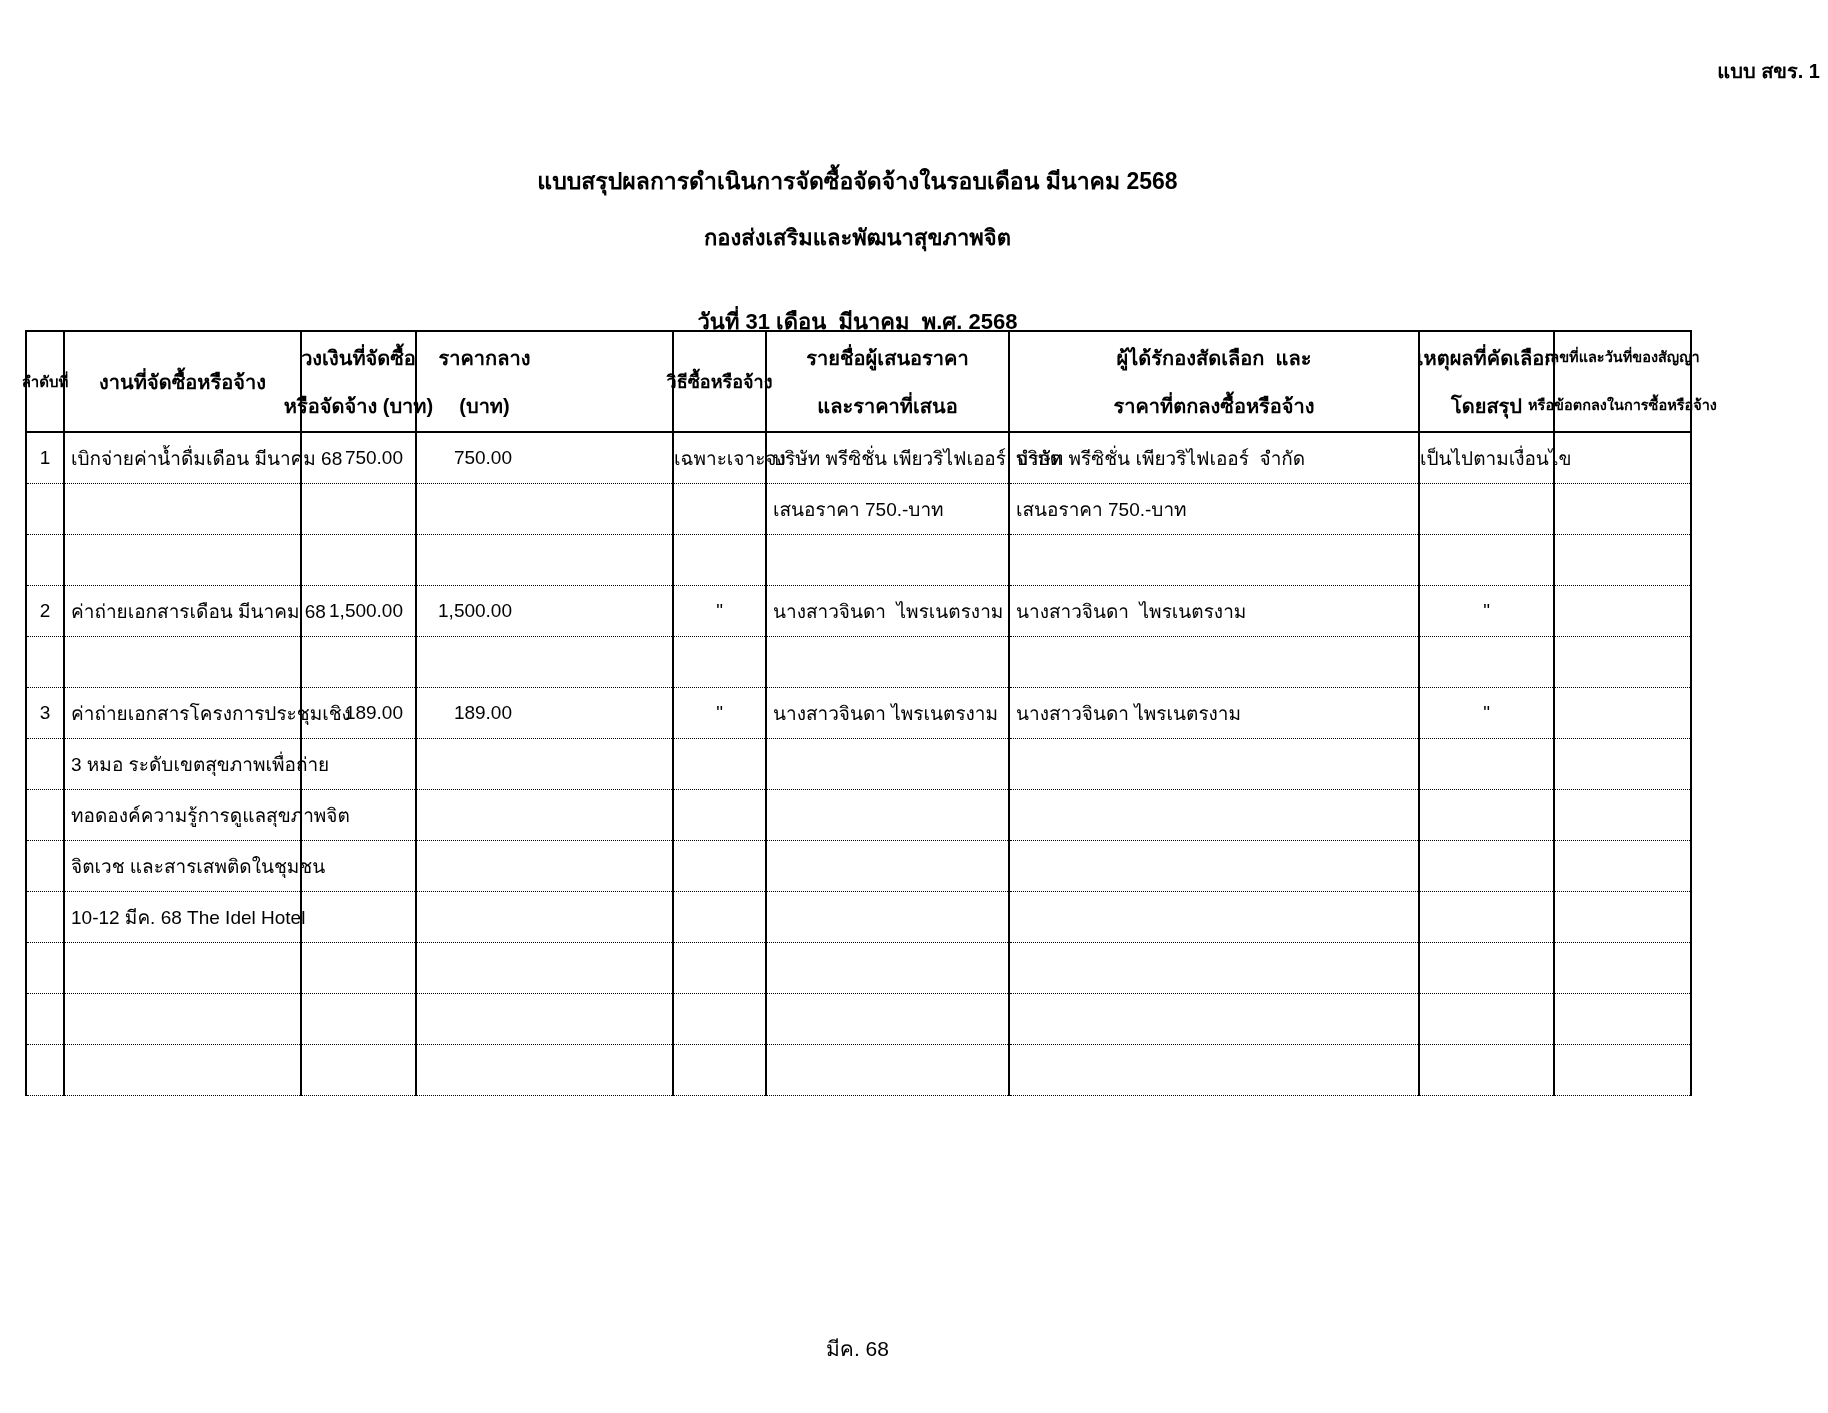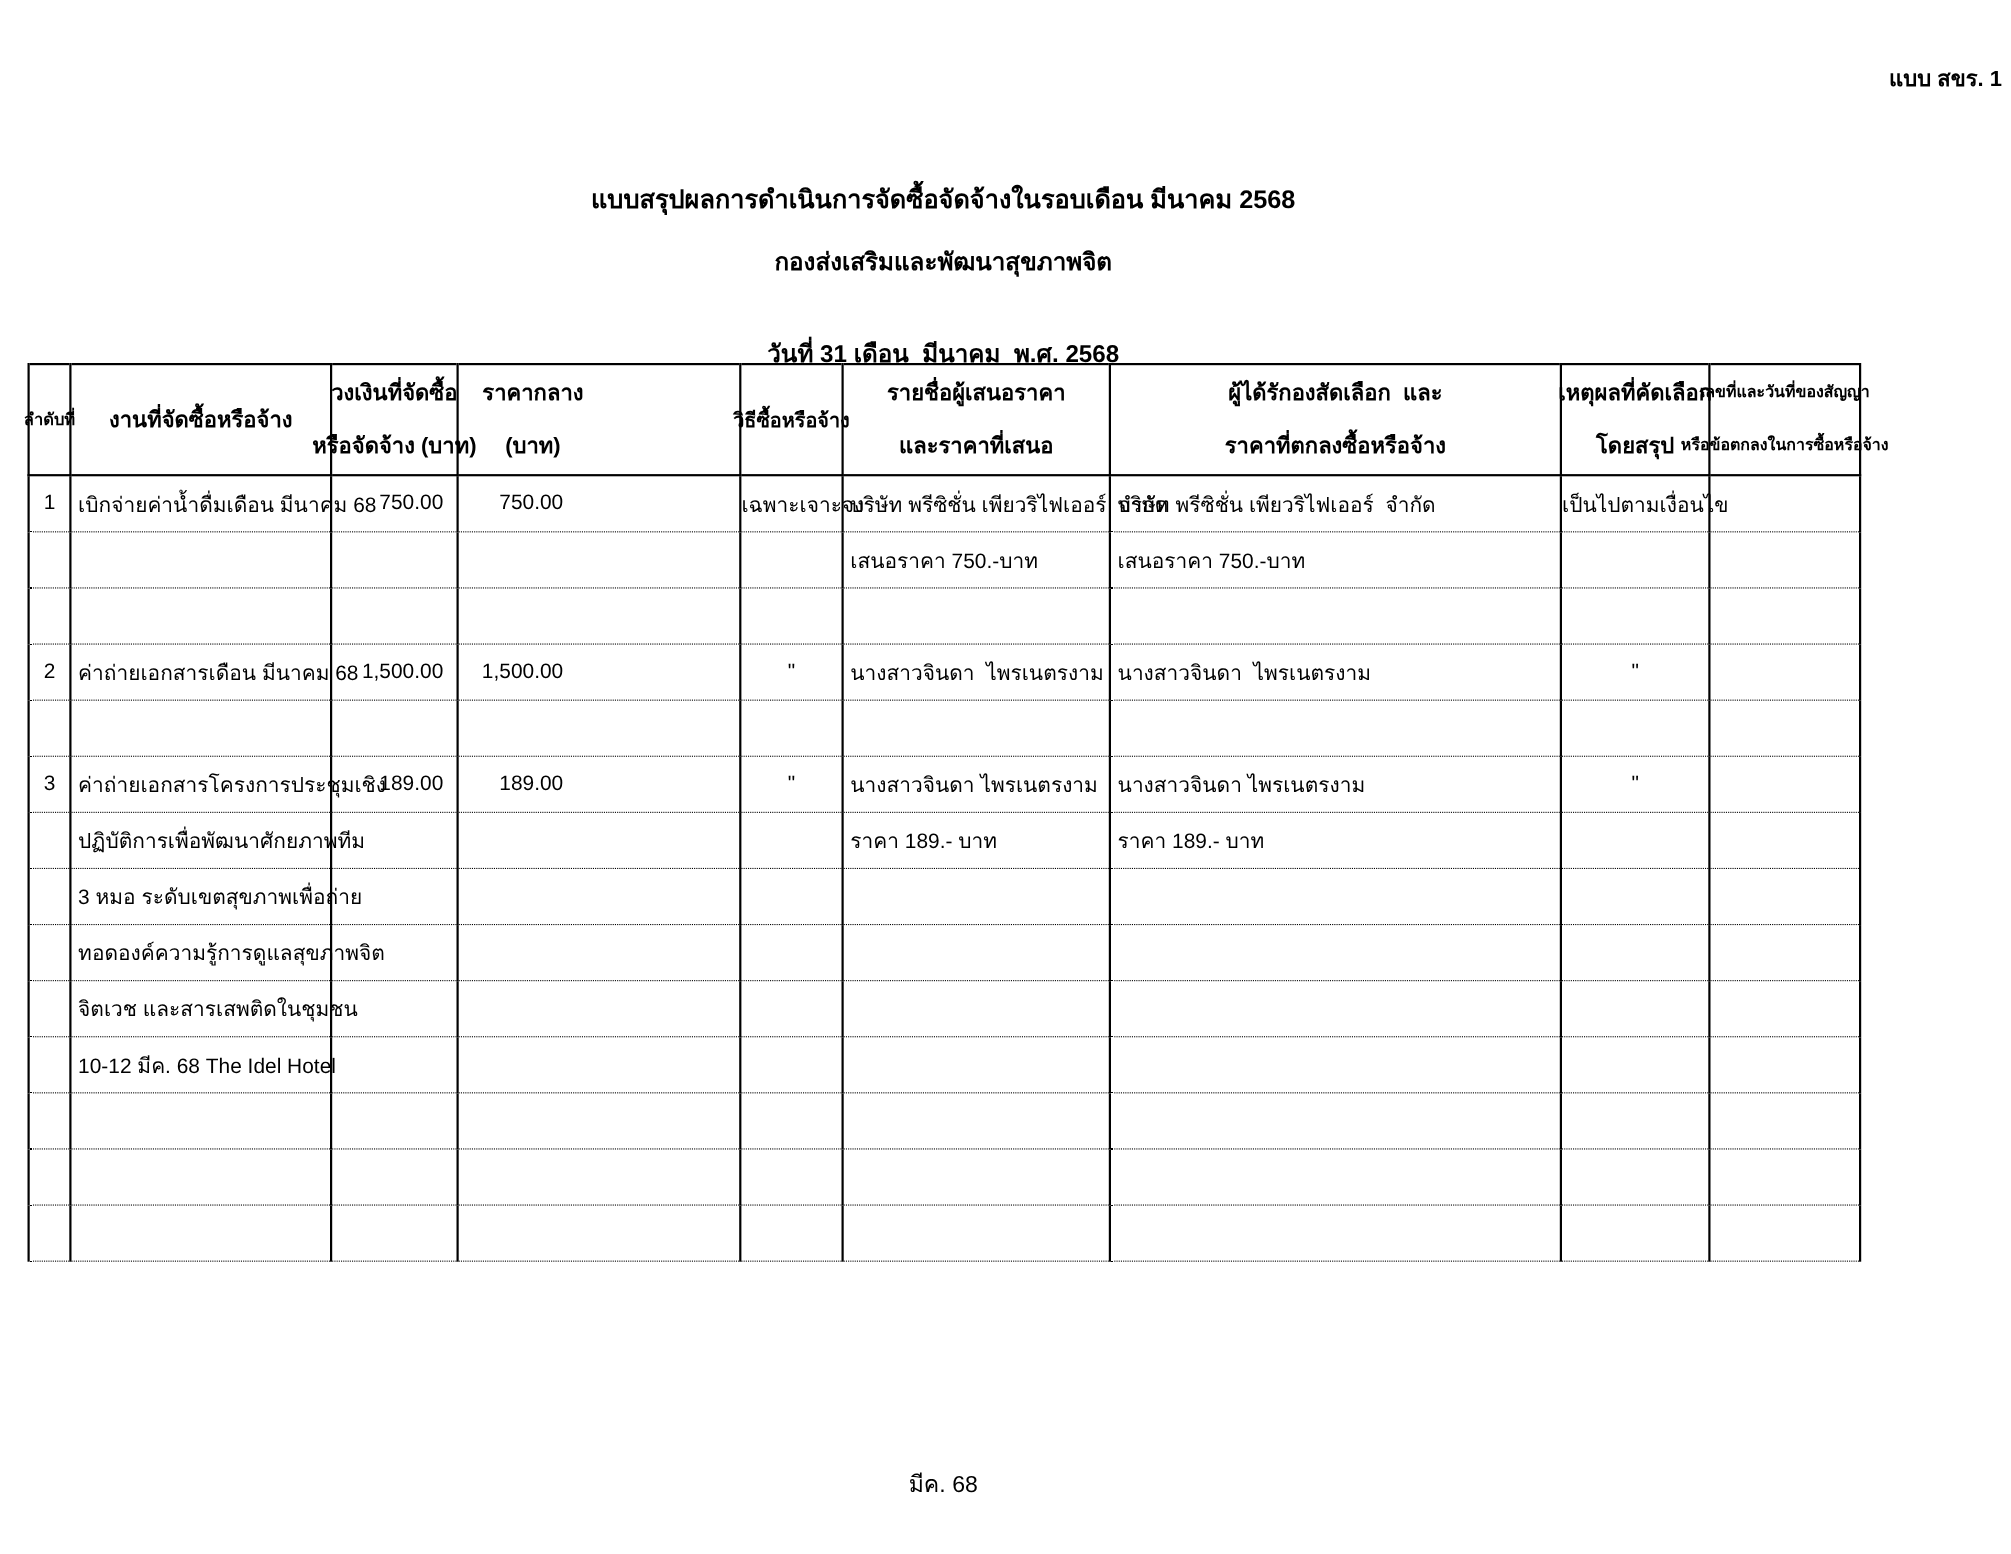--- a/index.html
+++ b/index.html
@@ -191,31 +191,20 @@
           <td>189.00</td>
           <td>189.00</td>
           <td>"</td>
           <td>นางสาวจินดา ไพรเนตรงาม</td>
           <td>นางสาวจินดา ไพรเนตรงาม</td>
           <td>"</td>
           <td></td>
         </tr>
         <tr>
           <td></td>
-          <td>ปฏิบัติการเพื่อพัฒนาศักยภาพทีม</td>
-          <td></td>
-          <td></td>
-          <td></td>
-          <td>ราคา 189.- บาท</td>
-          <td>ราคา 189.- บาท</td>
-          <td></td>
-          <td></td>
-        </tr>
-        <tr>
-          <td></td>
           <td>3 หมอ ระดับเขตสุขภาพเพื่อถ่าย</td>
           <td></td>
           <td></td>
           <td></td>
           <td></td>
           <td></td>
           <td></td>
           <td></td>
         </tr>
         <tr>

